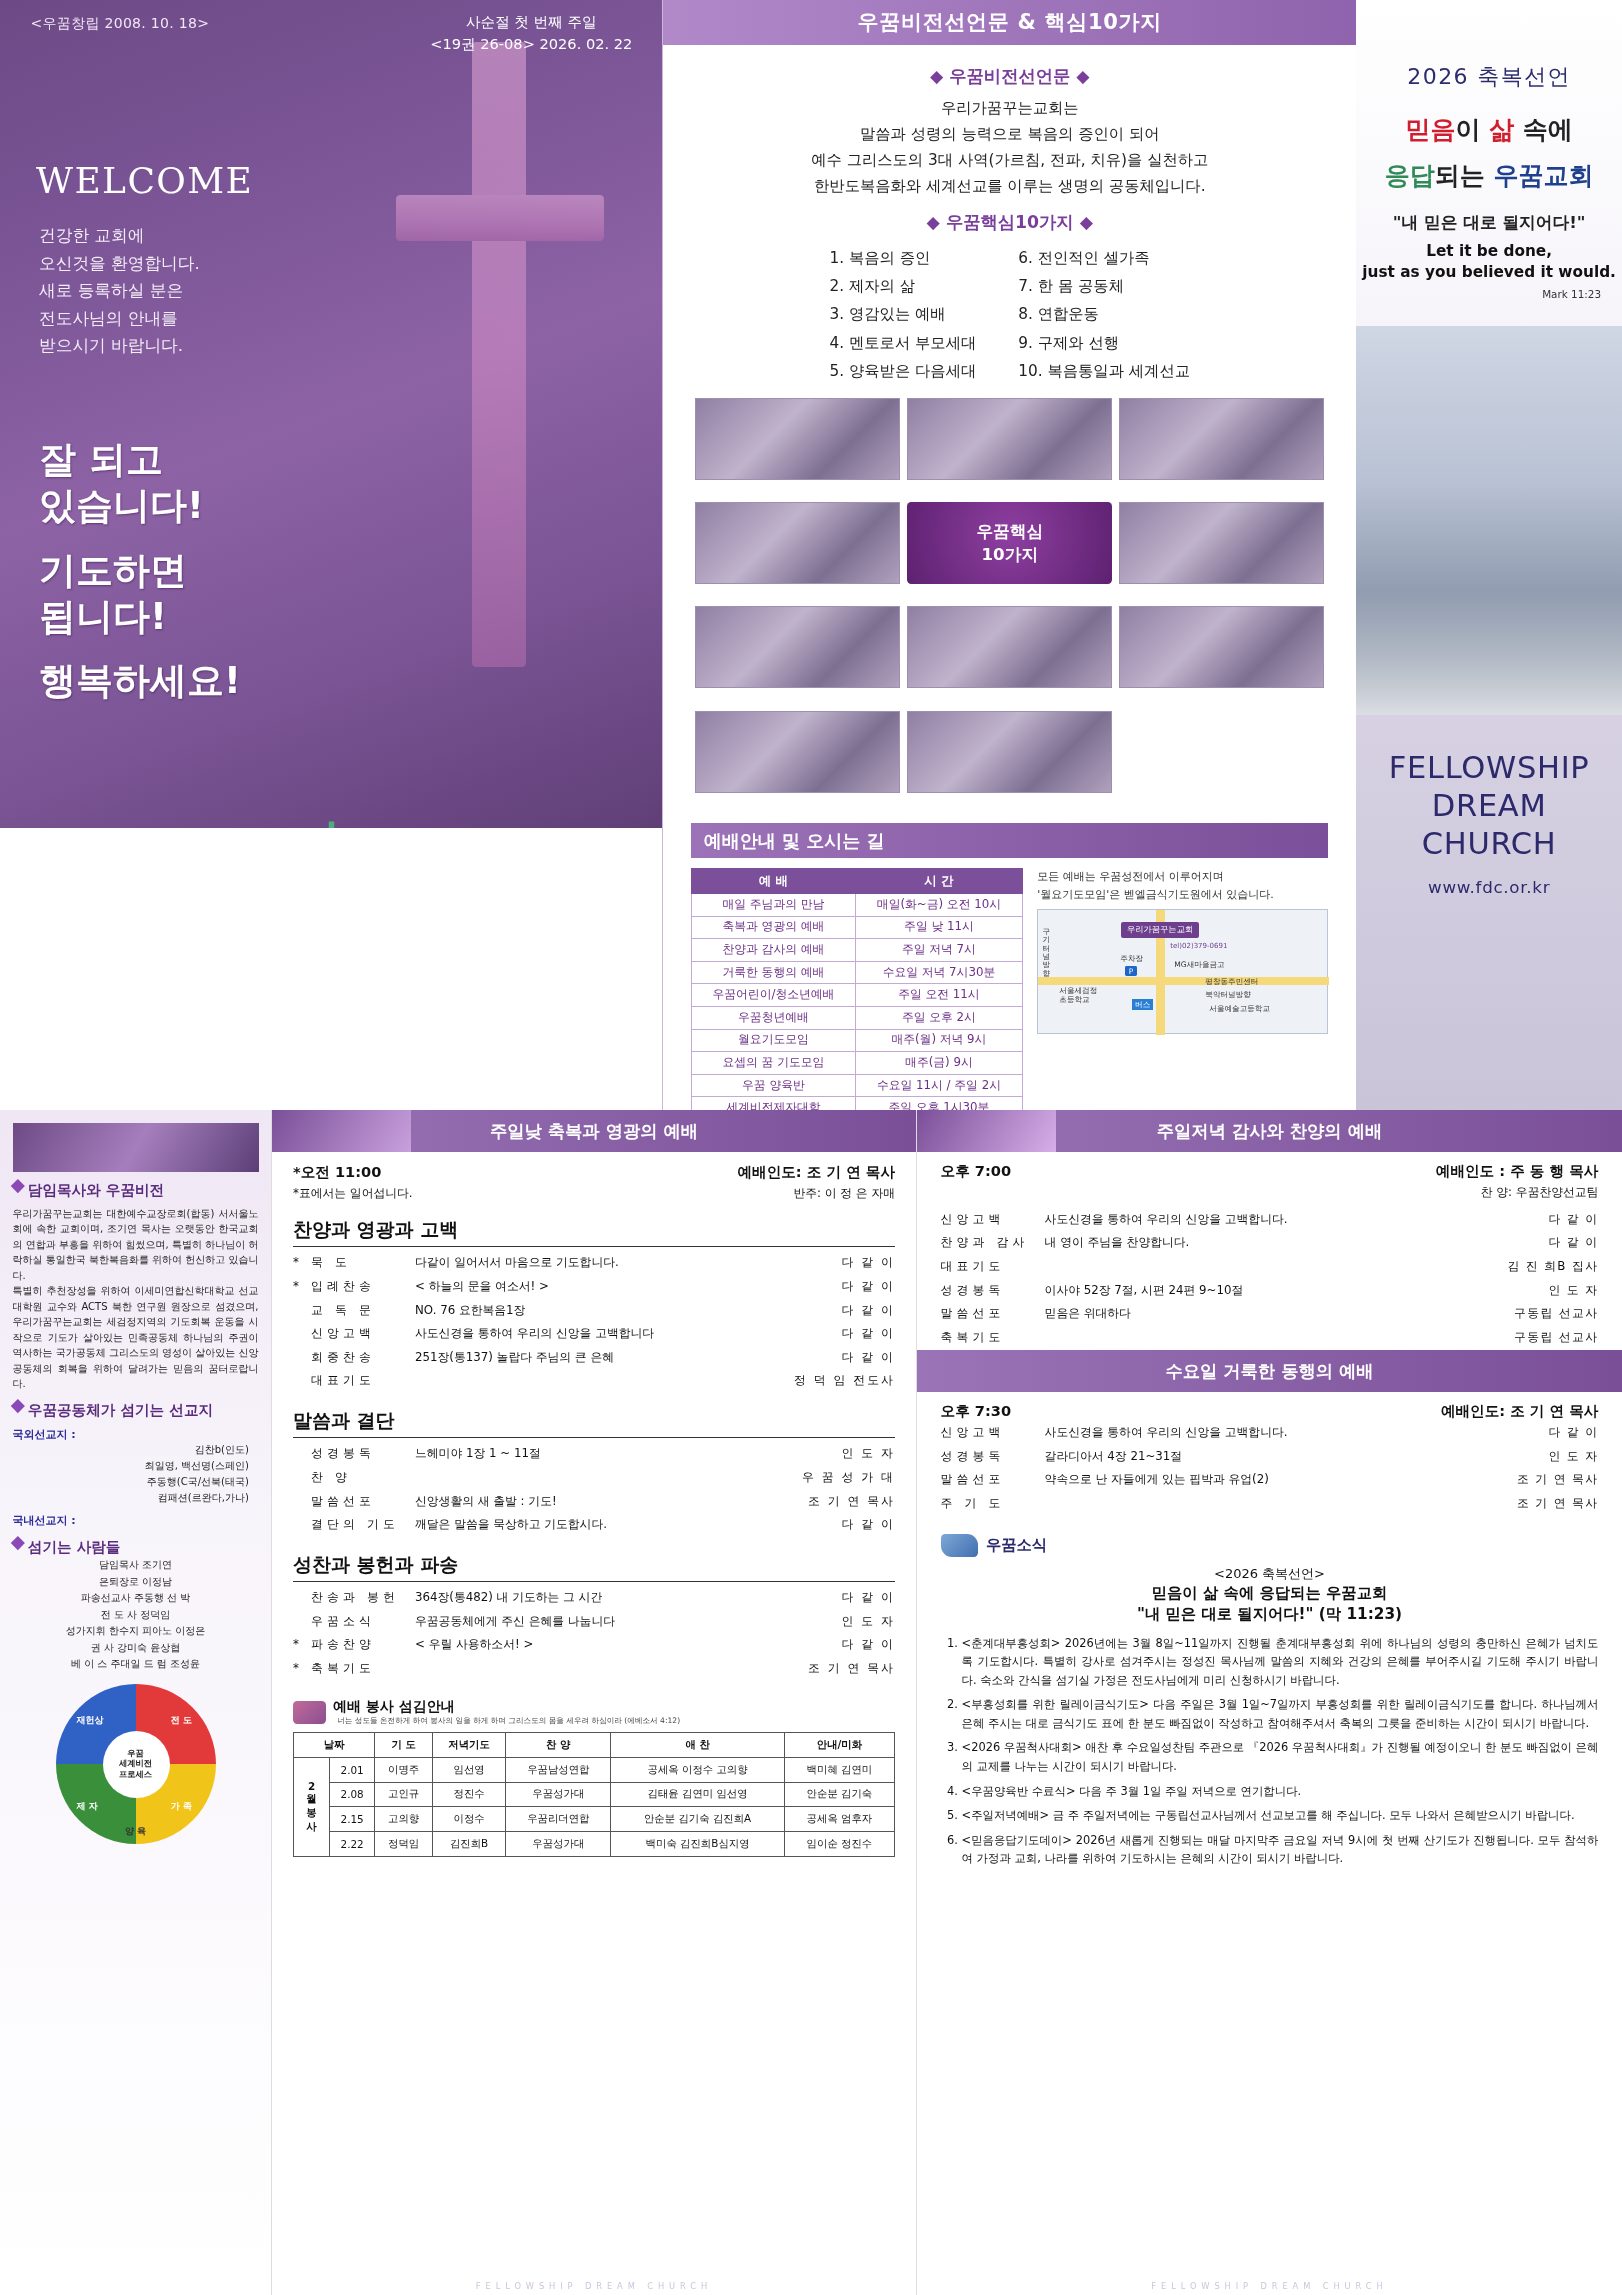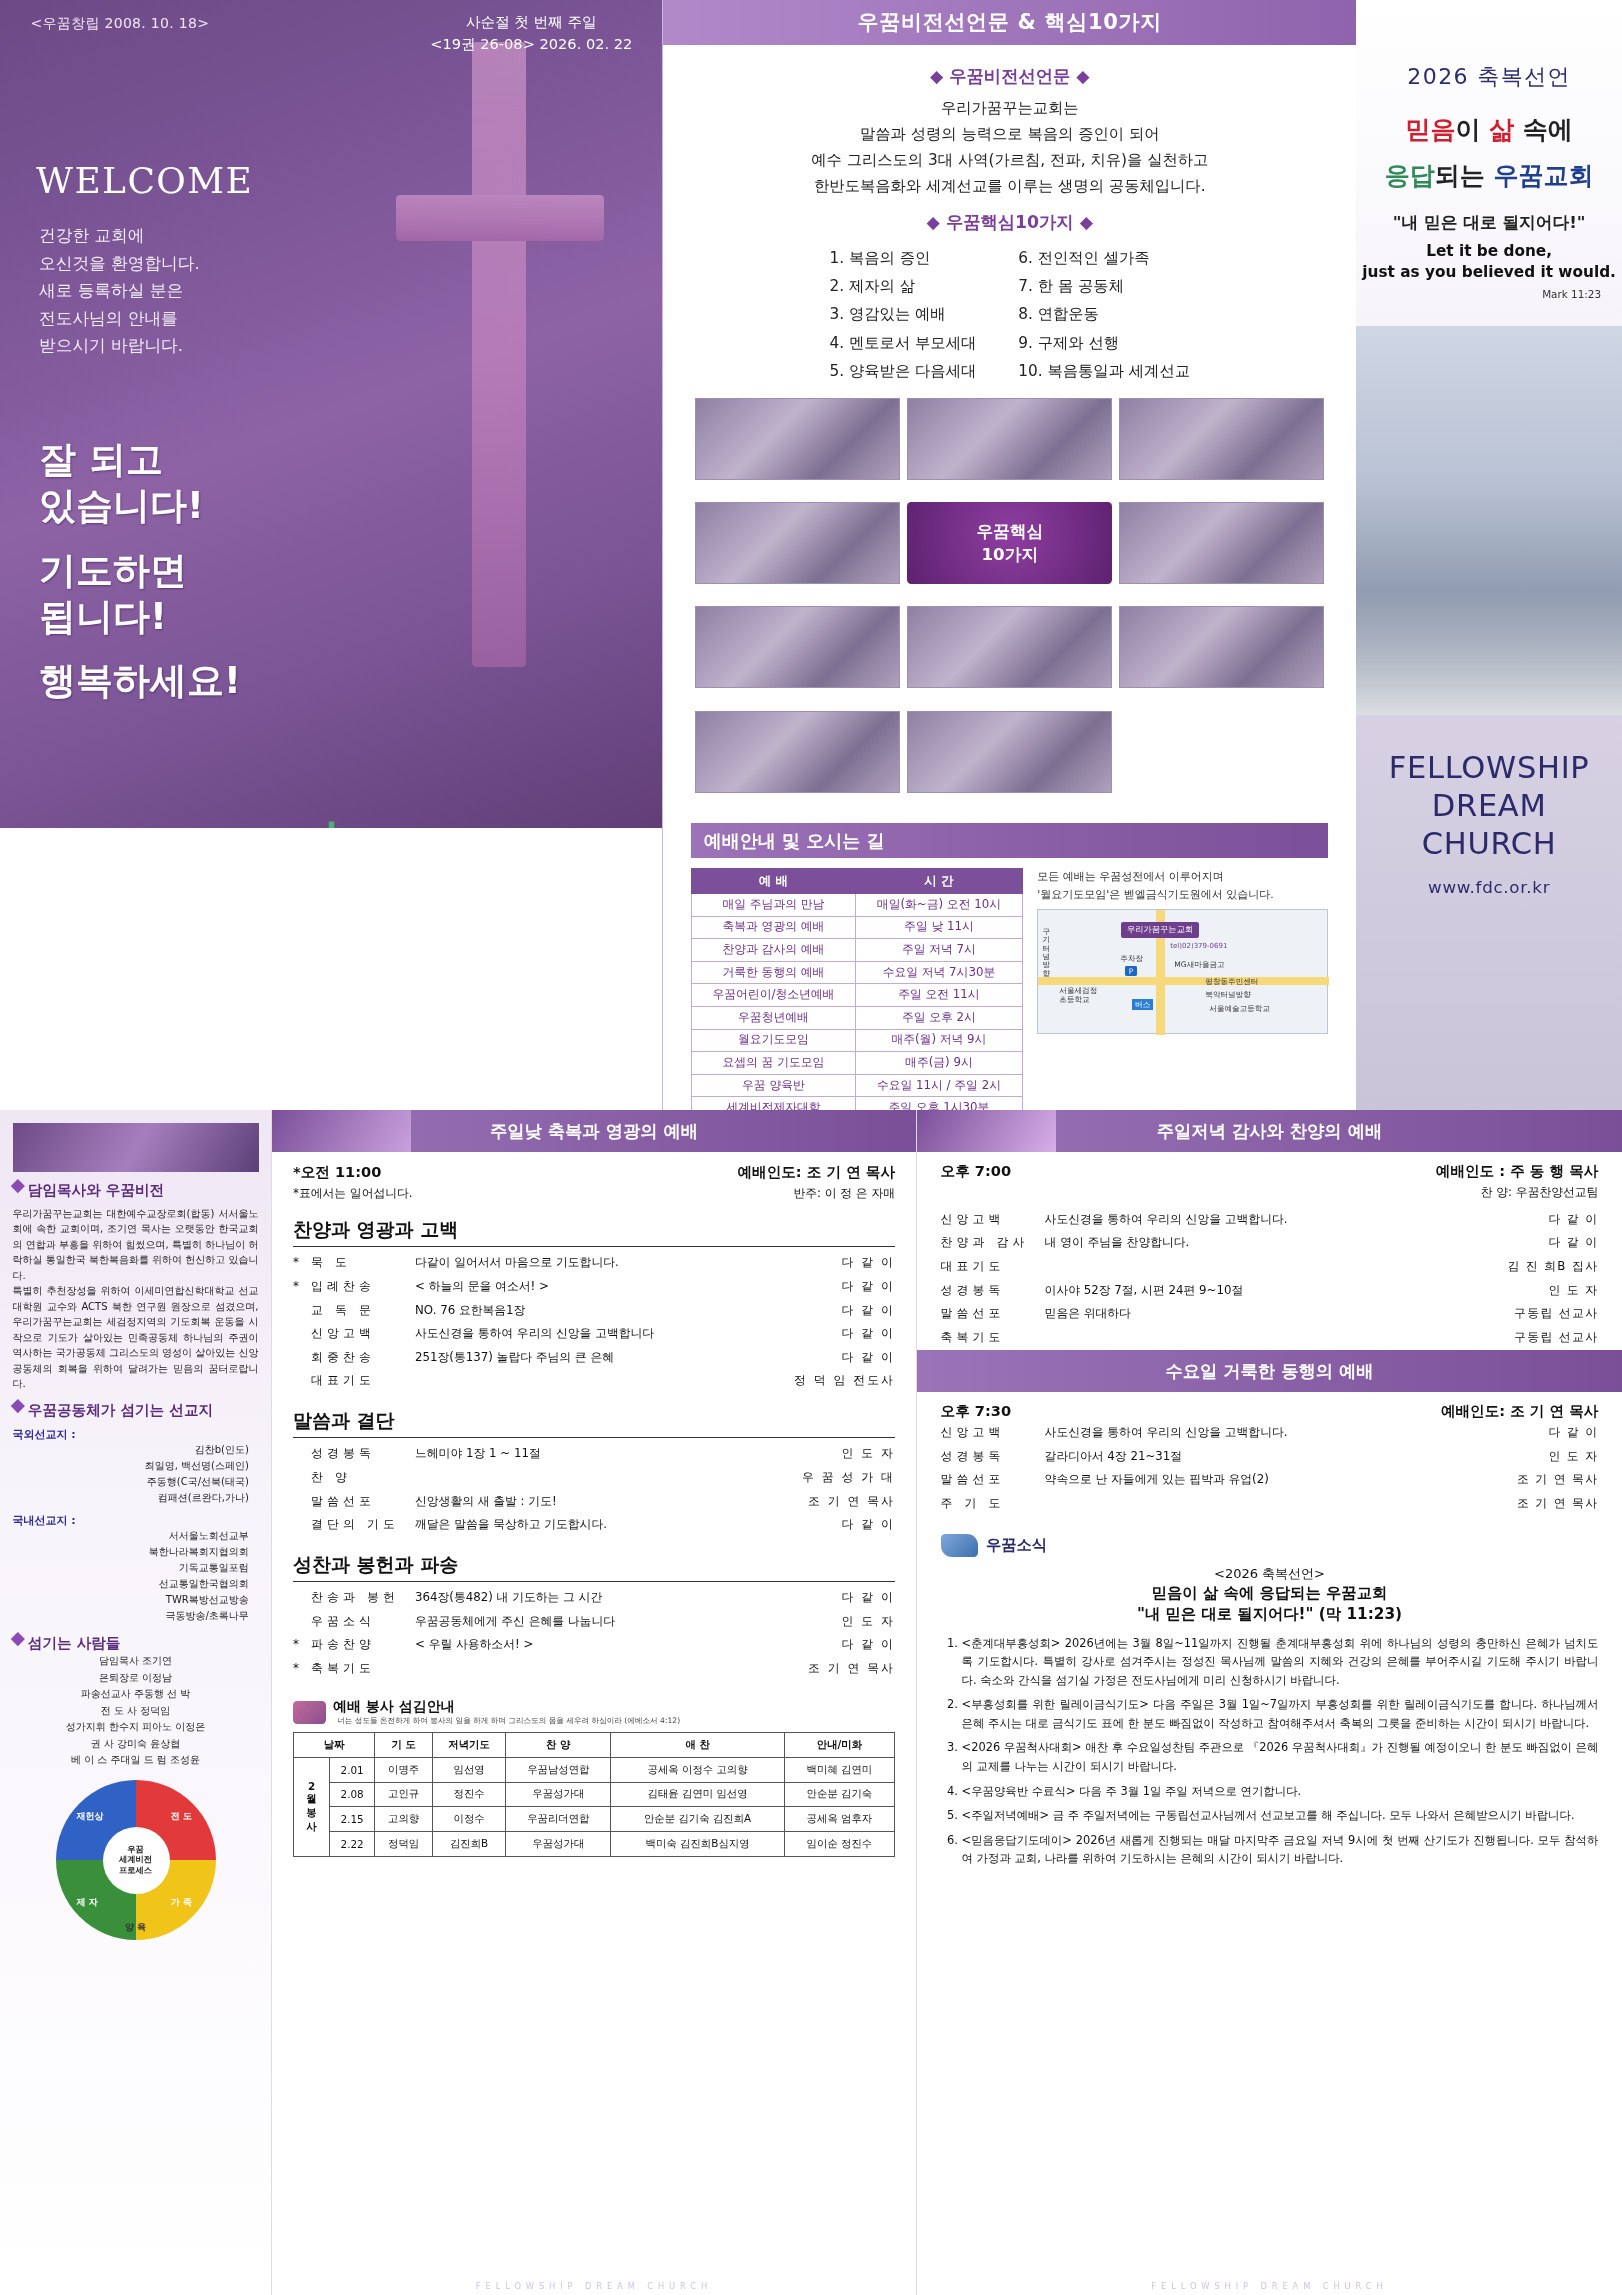--- a/index.html
+++ b/index.html
@@ -415,28 +415,20 @@
             <span>우꿈공동체가 섬기는 선교지</span>
           </div>
         <div class="mission-h">국외선교지 :</div>
         <div class="mission-l">
           <div>김찬b(인도)</div>
           <div>최일영, 백선명(스페인)</div>
           <div>주동행(C국/선북(태국)</div>
           <div>컴패션(르완다,가나)</div>
         </div>
         <div class="mission-h">국내선교지 :</div>
-        <div class="mission-l">
-          <div>서서울노회선교부</div>
-          <div>북한나라복회지협의회</div>
-          <div>기독교통일포럼</div>
-          <div>선교통일한국협의회</div>
-          <div>TWR복방선교방송</div>
-          <div>극동방송/초록나무</div>
-        </div>
       </div>
 
       <div class="lsec">
         <div class="lsec-h">
             <span class="dia"></span>
             <span>섬기는 사람들</span>
           </div>
         <div class="serve-l">
           <div>담임목사  조기연</div>
           <div>은퇴장로  이정남</div>

